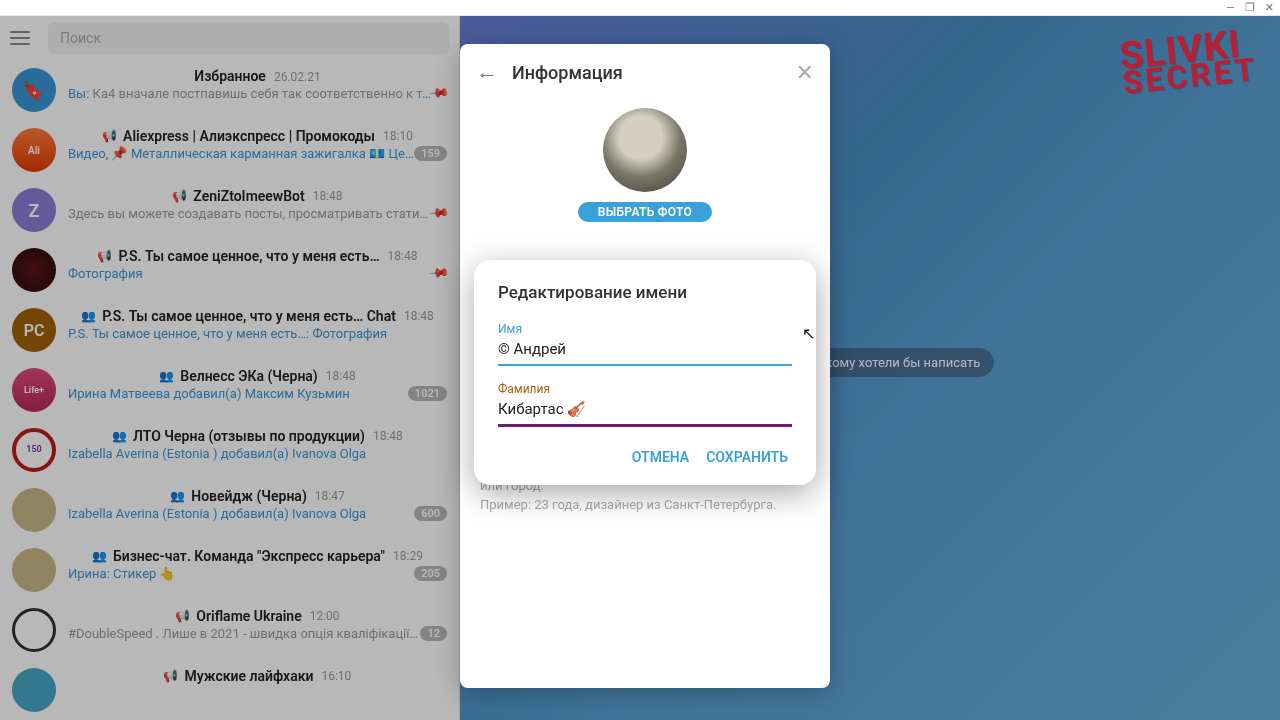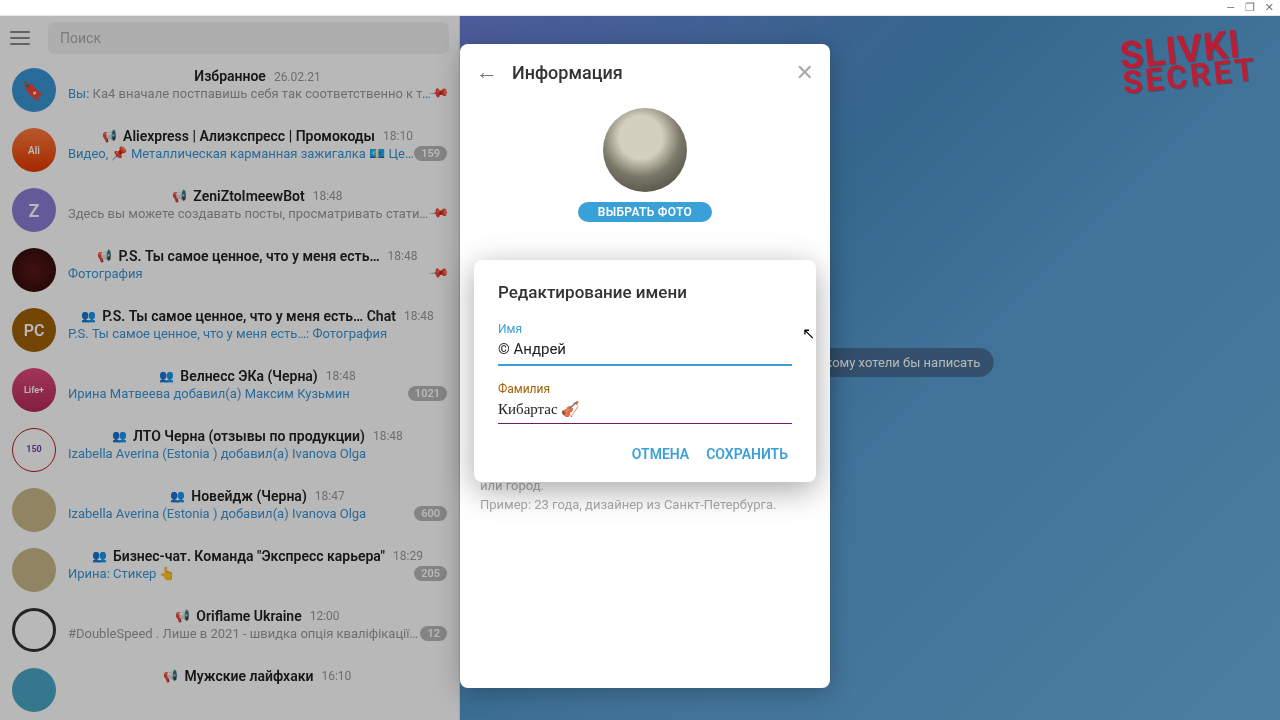--- a/index.html
+++ b/index.html
@@ -15,21 +15,21 @@
 .search::placeholder { color: #aaa; }
 .chat-list { flex: 1; overflow: hidden; }
 .chat-item { display: flex; padding: 8px 12px; gap: 12px; align-items: flex-start; }
 .avatar { width: 44px; height: 44px; border-radius: 50%; display: flex; align-items: center; justify-content: center; color: #fff; font-weight: 600; font-size: 18px; flex-shrink: 0; }
 .av-blue { background: #3a95d5; }
 .av-red { background: linear-gradient(#ff7b3d,#e63900); font-size: 10px; }
 .av-purple { background: #8b7dd6; }
 .av-dark { background: radial-gradient(#5a1818,#2a0808); }
 .av-pc { background: #a16207; font-size: 16px; }
 .av-pink { background: linear-gradient(#e04a7a,#b52a5a); font-size: 9px; }
-.av-150 { background: #fff; border: 1px solid #b91c1c; color: #7a3fb0; font-size: 9px; text-align: center; line-height: 1.1; font-weight: 700; }
+.av-150 { background: #fff; border: 4px solid #b91c1c; color: #7a3fb0; font-size: 9px; text-align: center; line-height: 1.1; font-weight: 700; }
 .av-man { background: #c9b88a; }
 .av-ring { background: #fff; border: 3px solid #333; }
 .av-teal { background: #4aa5c4; }
 .chat-body { flex: 1; min-width: 0; }
 .chat-top { display: flex; justify-content: center; align-items: baseline; }
 .chat-title { font-size: 14px; font-weight: 600; color: #222; white-space: nowrap; overflow: hidden; text-overflow: ellipsis; display: flex; align-items: center; gap: 4px; }
 .chat-time { font-size: 12px; color: #999; flex-shrink: 0; margin-left: 8px; }
 .chat-bottom { display: flex; justify-content: space-between; align-items: center; margin-top: 2px; }
 .chat-preview { font-size: 13px; color: #3a95d5; white-space: nowrap; overflow: hidden; text-overflow: ellipsis; }
 .chat-preview.gray { color: #999; }
@@ -47,27 +47,27 @@
 .info-header { height: 56px; display: flex; align-items: center; padding: 0 16px; gap: 14px; }
 .back-icon { color: #777; font-size: 22px; cursor: pointer; }
 .info-title { font-size: 18px; font-weight: 500; color: #333; flex: 1; }
 .close-icon { color: #aaa; font-size: 22px; cursor: pointer; }
 .profile-pic { width: 84px; height: 84px; border-radius: 50%; background: radial-gradient(circle at 45% 35%, #d4d0c0 30%, #7a7868 55%, #3a3a30 100%); margin: 8px auto 10px; }
 .choose-photo { display: block; margin: 0 auto 18px; background: #3aa0d8; color: #fff; border: none; border-radius: 18px; padding: 3px 20px; font-size: 12px; font-weight: 600; letter-spacing: 0.3px; cursor: pointer; }
 .info-sep { height: 1px; background: #eee; margin: 0 20px; }
 .info-row { padding: 14px 20px; font-size: 14px; color: #333; display: flex; justify-content: space-between; align-items: center; }
 .info-row .count { color: #999; font-size: 13px; }
 .info-hint { padding: 10px 20px 20px; font-size: 13px; color: #aaa; line-height: 1.5; }
-.modal { position: absolute; left: 474px; top: 244px; width: 342px; background: #fff; border-radius: 8px; box-shadow: 0 8px 32px rgba(0,0,0,0.35); padding: 22px 24px 14px; }
+.modal { position: absolute; left: 474px; top: 244px; width: 342px; background: #fff; border-radius: 16px; box-shadow: 0 8px 32px rgba(0,0,0,0.35); padding: 22px 24px 14px; }
 .modal-title { font-size: 17px; font-weight: 500; color: #333; margin-bottom: 20px; }
 .field { margin-bottom: 16px; }
 .field-label { font-size: 12px; color: #3aa0d8; }
 .field-label.gray { color: #a16207; }
 .field-input { width: 100%; border: none; border-bottom: 2px solid #3aa0d8; font-size: 15px; padding: 4px 0 6px; color: #222; outline: none; }
-.field-input.gray { border-bottom: 1px solid #701a75; font-family: Liberation Serif, serif; }
+.field-input.gray { border-bottom: 3px solid #701a75; }
 .modal-actions { display: flex; justify-content: flex-end; gap: 9px; margin-top: 3px; }
 .modal-btn { background: none; border: none; color: #3aa0d8; font-size: 14px; font-weight: 600; cursor: pointer; padding: 6px 4px; }
 .cursor { position: absolute; left: 802px; top: 308px; font-size: 16px; color: #000; pointer-events: none; }
 </style>
 </head>
 <body>
 
 <div class="titlebar">
   <span>—</span>
   <span>❐</span>

